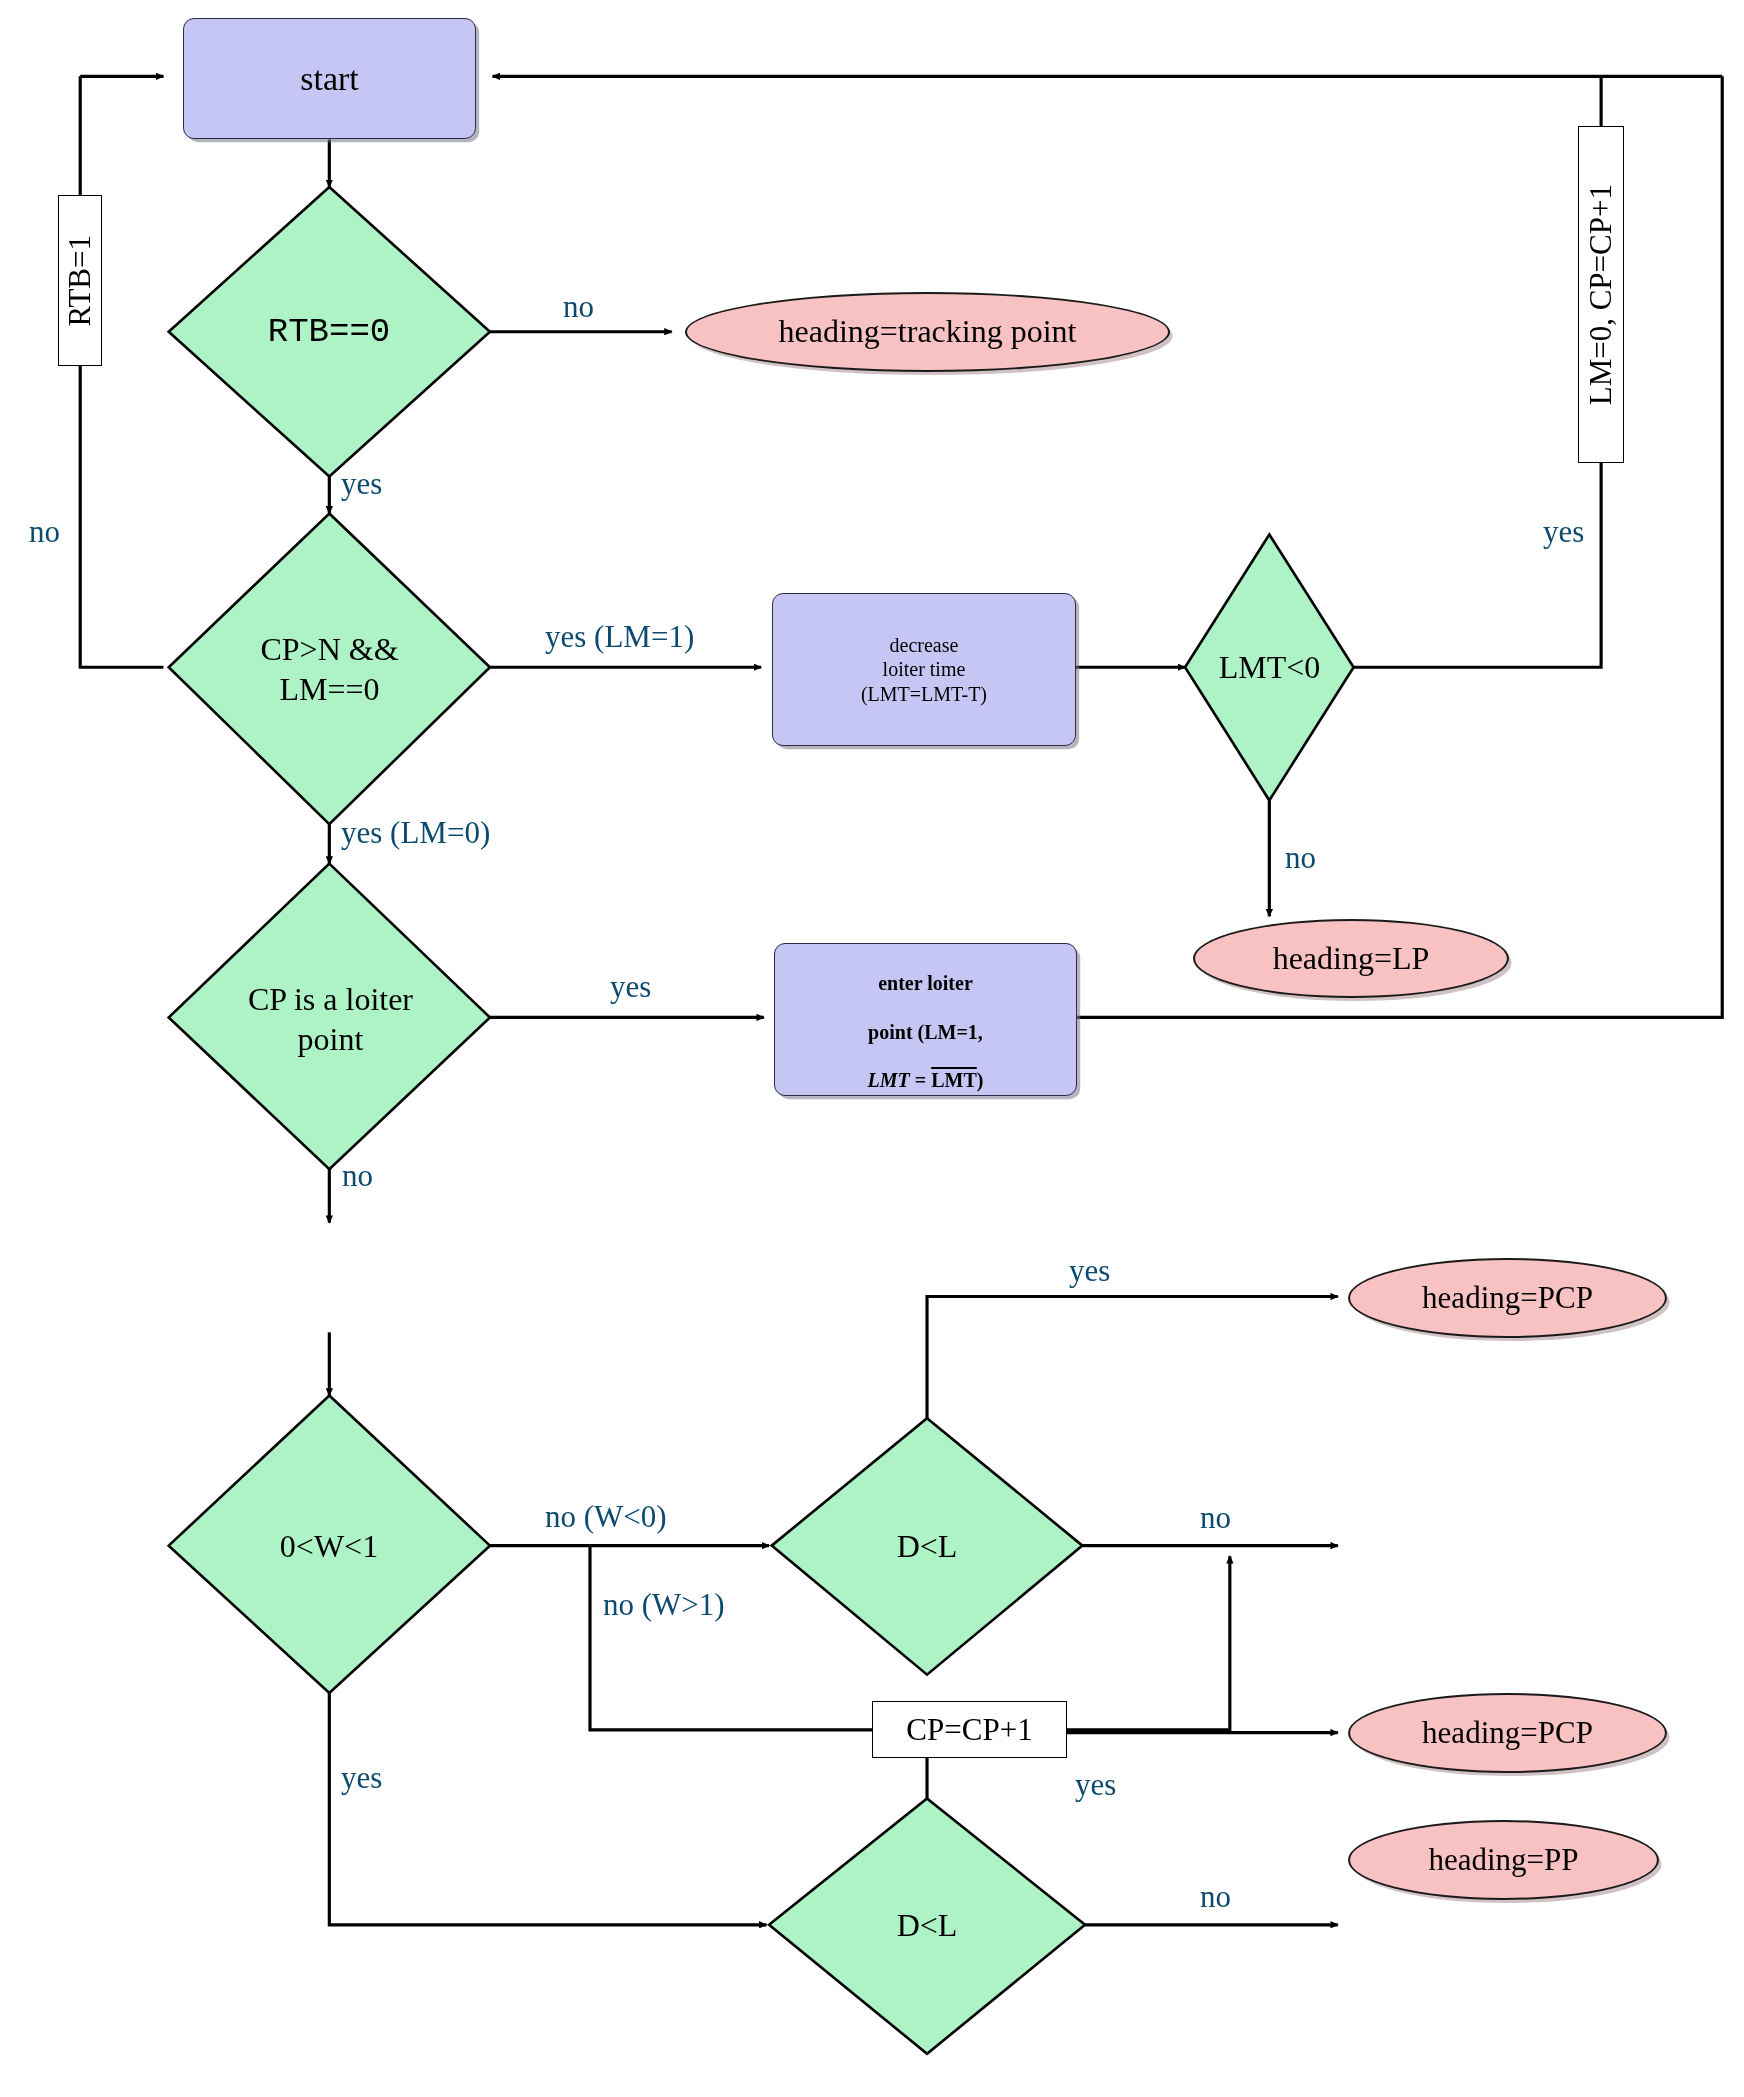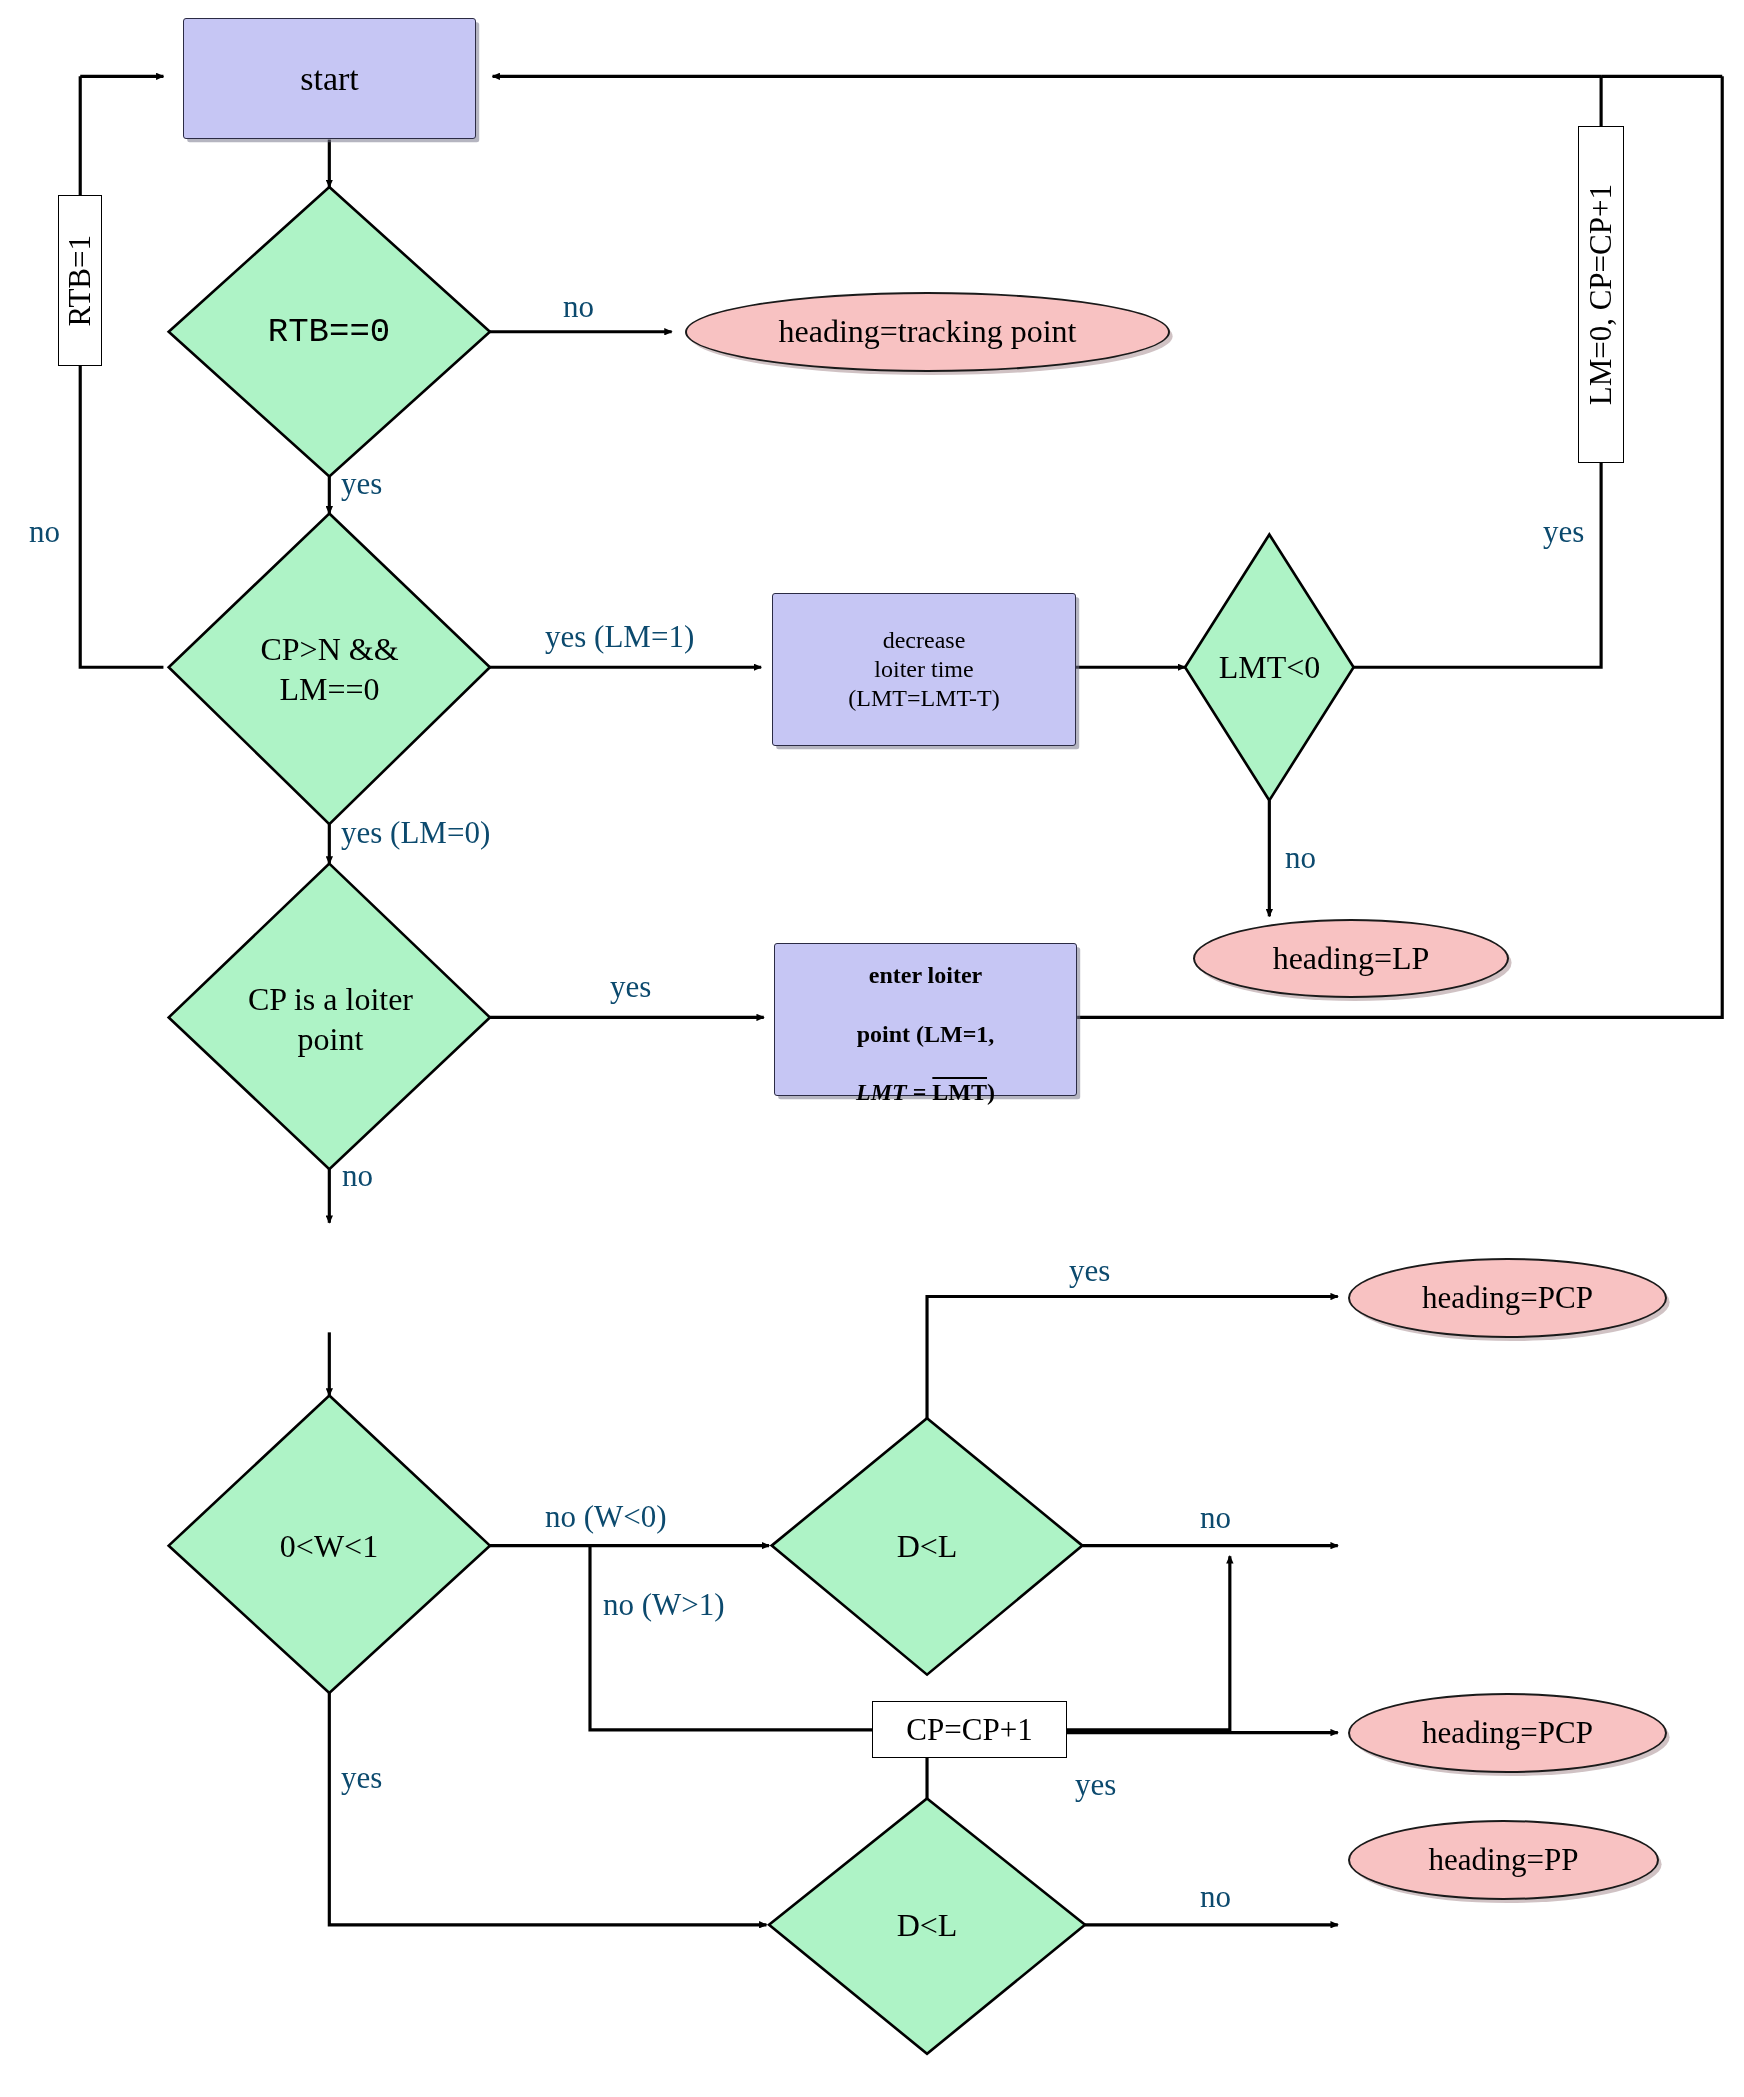--- a/index.html
+++ b/index.html
@@ -4,38 +4,38 @@
 <style>
   html,body{margin:0;padding:0;background:#ffffff;}
   body{font-family:"Liberation Serif","DejaVu Serif",serif;}
   #canvas{position:relative;width:1744px;height:2097px;background:#ffffff;overflow:hidden;}
   svg#wires{position:absolute;left:0;top:0;width:1744px;height:2097px;}
 
   .node{position:absolute;box-sizing:border-box;display:flex;align-items:center;justify-content:center;text-align:center;color:#000;}
   .node .lbl{display:block;line-height:1.22;white-space:pre-line;}
 
   
-  .proc{background:#c6c6f4;border:1.6px solid #2b2b44;border-radius:3px;
+  .proc{background:#c6c6f4;border:1.6px solid #2b2b44;border-radius:11px;
         box-shadow:3.7px 3.7px 0 -0.5px rgba(120,120,140,.55);}
 
   
   .ellip{background:#f8c2c2;border:2.1px solid #1a1a1a;border-radius:50%;
          box-shadow:3.7px 4.2px 0 -1.1px rgba(150,120,125,.45);}
 
   
   .edgebox{background:#ffffff;border:1.6px solid #000;}
   .rot90{writing-mode:vertical-rl;transform:rotate(180deg);}
 
   
   .wlabel{position:absolute;color:#0c4a6e;background:transparent;white-space:nowrap;}
 
   .f64{font-size:34px;}
   .f60{font-size:32px;}
   .f58{font-size:31px;}
-  .f56{font-size:24px;}
+  .f56{font-size:20px;}
   .ital{font-style:italic;}
   .ovl{text-decoration:overline;}
 </style>
 </head>
 <body>
 
 <div id="canvas">
 
   <svg id="wires" viewBox="0 0 3311 3982">
     <defs>

